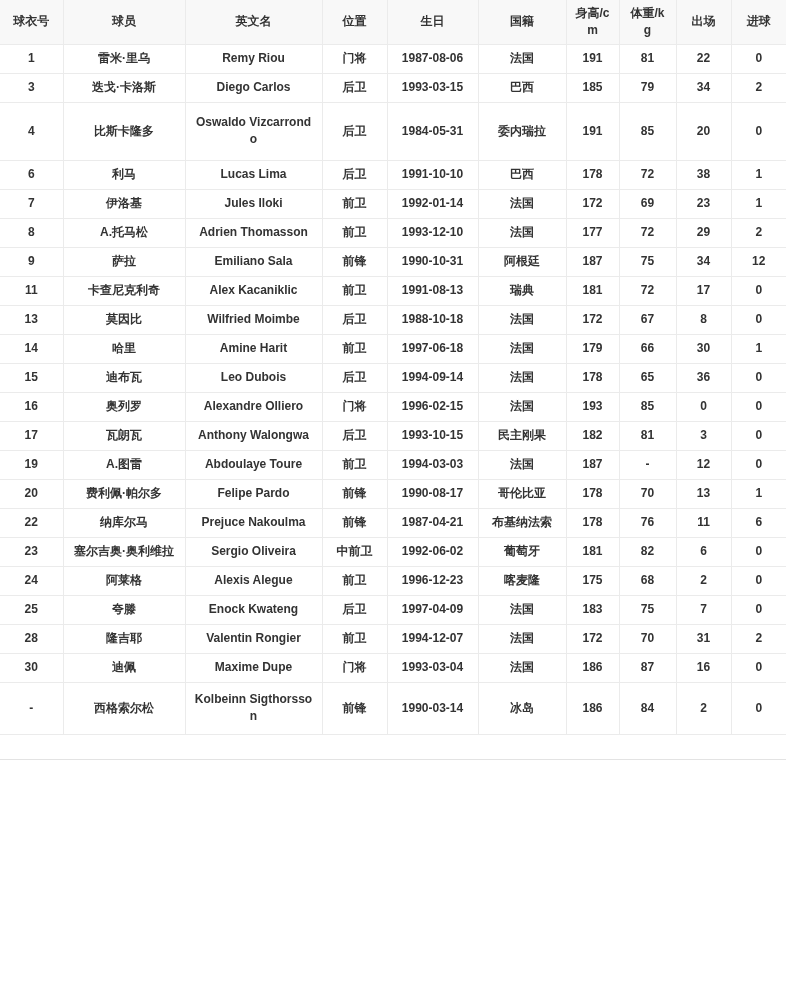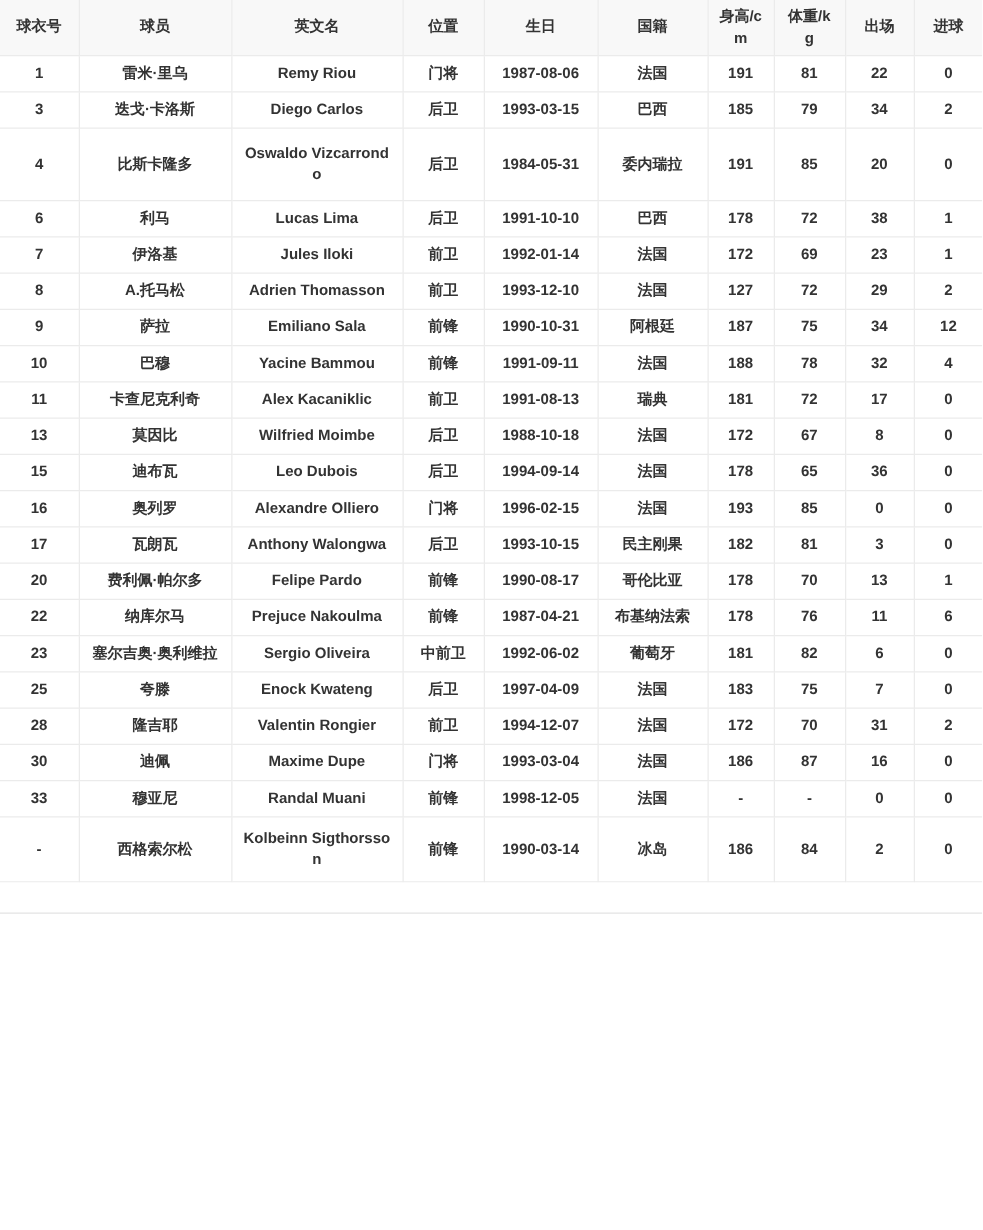--- a/index.html
+++ b/index.html
@@ -158,50 +158,38 @@
           <td>23</td>
           <td>1</td>
         </tr>
         <tr>
           <td>8</td>
           <td>A.托马松</td>
           <td>Adrien Thomasson</td>
           <td>前卫</td>
           <td>1993-12-10</td>
           <td>法国</td>
-          <td>127</td>
+          <td>177</td>
           <td>72</td>
           <td>29</td>
           <td>2</td>
         </tr>
         <tr>
           <td>9</td>
           <td>萨拉</td>
           <td>Emiliano Sala</td>
           <td>前锋</td>
           <td>1990-10-31</td>
           <td>阿根廷</td>
           <td>187</td>
           <td>75</td>
           <td>34</td>
           <td>12</td>
         </tr>
         <tr>
-          <td>10</td>
-          <td>巴穆</td>
-          <td>Yacine Bammou</td>
-          <td>前锋</td>
-          <td>1991-09-11</td>
-          <td>法国</td>
-          <td>188</td>
-          <td>78</td>
-          <td>32</td>
-          <td>4</td>
-        </tr>
-        <tr>
           <td>11</td>
           <td>卡查尼克利奇</td>
           <td>Alex Kacaniklic</td>
           <td>前卫</td>
           <td>1991-08-13</td>
           <td>瑞典</td>
           <td>181</td>
           <td>72</td>
           <td>17</td>
           <td>0</td>
@@ -212,20 +200,32 @@
           <td>Wilfried Moimbe</td>
           <td>后卫</td>
           <td>1988-10-18</td>
           <td>法国</td>
           <td>172</td>
           <td>67</td>
           <td>8</td>
           <td>0</td>
         </tr>
         <tr>
+          <td>14</td>
+          <td>哈里</td>
+          <td>Amine Harit</td>
+          <td>前卫</td>
+          <td>1997-06-18</td>
+          <td>法国</td>
+          <td>179</td>
+          <td>66</td>
+          <td>30</td>
+          <td>1</td>
+        </tr>
+        <tr>
           <td>15</td>
           <td>迪布瓦</td>
           <td>Leo Dubois</td>
           <td>后卫</td>
           <td>1994-09-14</td>
           <td>法国</td>
           <td>178</td>
           <td>65</td>
           <td>36</td>
           <td>0</td>
@@ -245,20 +245,32 @@
         <tr>
           <td>17</td>
           <td>瓦朗瓦</td>
           <td>Anthony Walongwa</td>
           <td>后卫</td>
           <td>1993-10-15</td>
           <td>民主刚果</td>
           <td>182</td>
           <td>81</td>
           <td>3</td>
+          <td>0</td>
+        </tr>
+        <tr>
+          <td>19</td>
+          <td>A.图雷</td>
+          <td>Abdoulaye Toure</td>
+          <td>前卫</td>
+          <td>1994-03-03</td>
+          <td>法国</td>
+          <td>187</td>
+          <td>-</td>
+          <td>12</td>
           <td>0</td>
         </tr>
         <tr>
           <td>20</td>
           <td>费利佩·帕尔多</td>
           <td>Felipe Pardo</td>
           <td>前锋</td>
           <td>1990-08-17</td>
           <td>哥伦比亚</td>
           <td>178</td>
@@ -284,20 +296,32 @@
           <td>Sergio Oliveira</td>
           <td>中前卫</td>
           <td>1992-06-02</td>
           <td>葡萄牙</td>
           <td>181</td>
           <td>82</td>
           <td>6</td>
           <td>0</td>
         </tr>
         <tr>
+          <td>24</td>
+          <td>阿莱格</td>
+          <td>Alexis Alegue</td>
+          <td>前卫</td>
+          <td>1996-12-23</td>
+          <td>喀麦隆</td>
+          <td>175</td>
+          <td>68</td>
+          <td>2</td>
+          <td>0</td>
+        </tr>
+        <tr>
           <td>25</td>
           <td>夸滕</td>
           <td>Enock Kwateng</td>
           <td>后卫</td>
           <td>1997-04-09</td>
           <td>法国</td>
           <td>183</td>
           <td>75</td>
           <td>7</td>
           <td>0</td>
@@ -317,32 +341,20 @@
         <tr>
           <td>30</td>
           <td>迪佩</td>
           <td>Maxime Dupe</td>
           <td>门将</td>
           <td>1993-03-04</td>
           <td>法国</td>
           <td>186</td>
           <td>87</td>
           <td>16</td>
-          <td>0</td>
-        </tr>
-        <tr>
-          <td>33</td>
-          <td>穆亚尼</td>
-          <td>Randal Muani</td>
-          <td>前锋</td>
-          <td>1998-12-05</td>
-          <td>法国</td>
-          <td>-</td>
-          <td>-</td>
-          <td>0</td>
           <td>0</td>
         </tr>
         <tr class="tall-last">
           <td>-</td>
           <td>西格索尔松</td>
           <td>Kolbeinn Sigthorsson</td>
           <td>前锋</td>
           <td>1990-03-14</td>
           <td>冰岛</td>
           <td>186</td>

